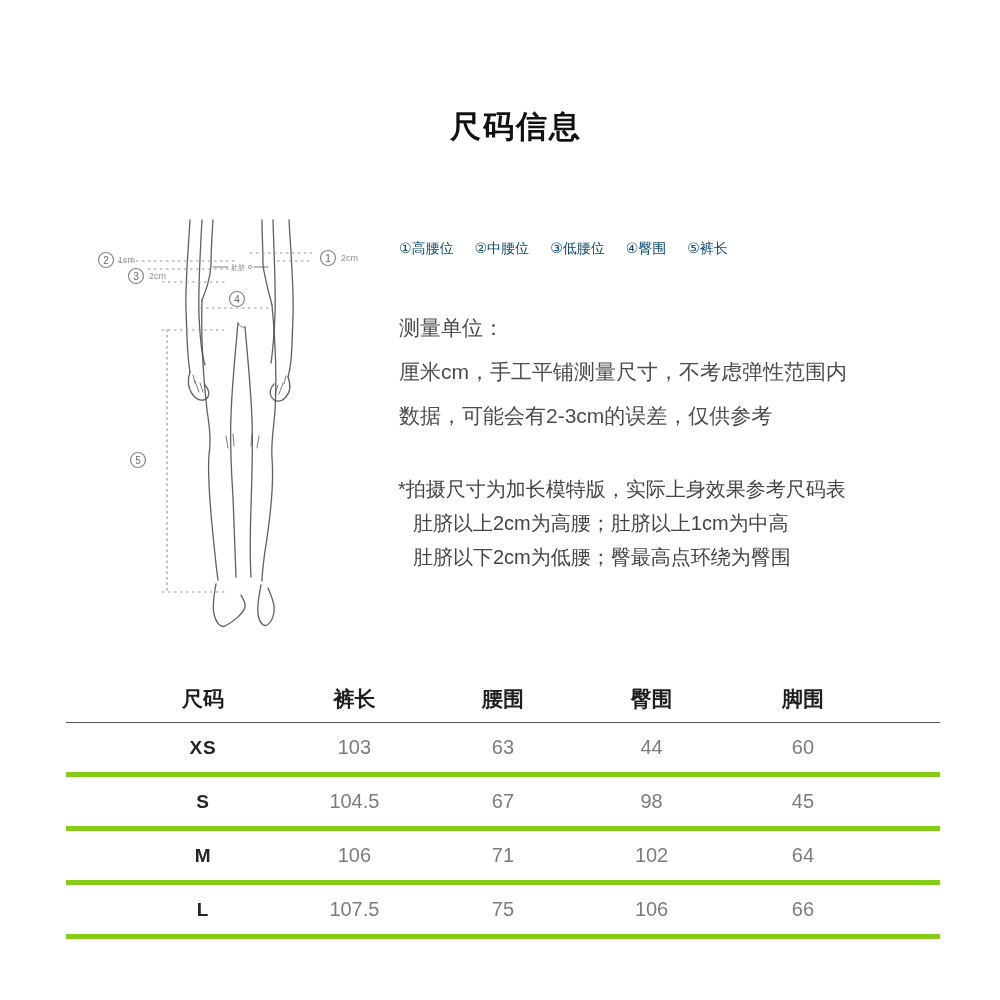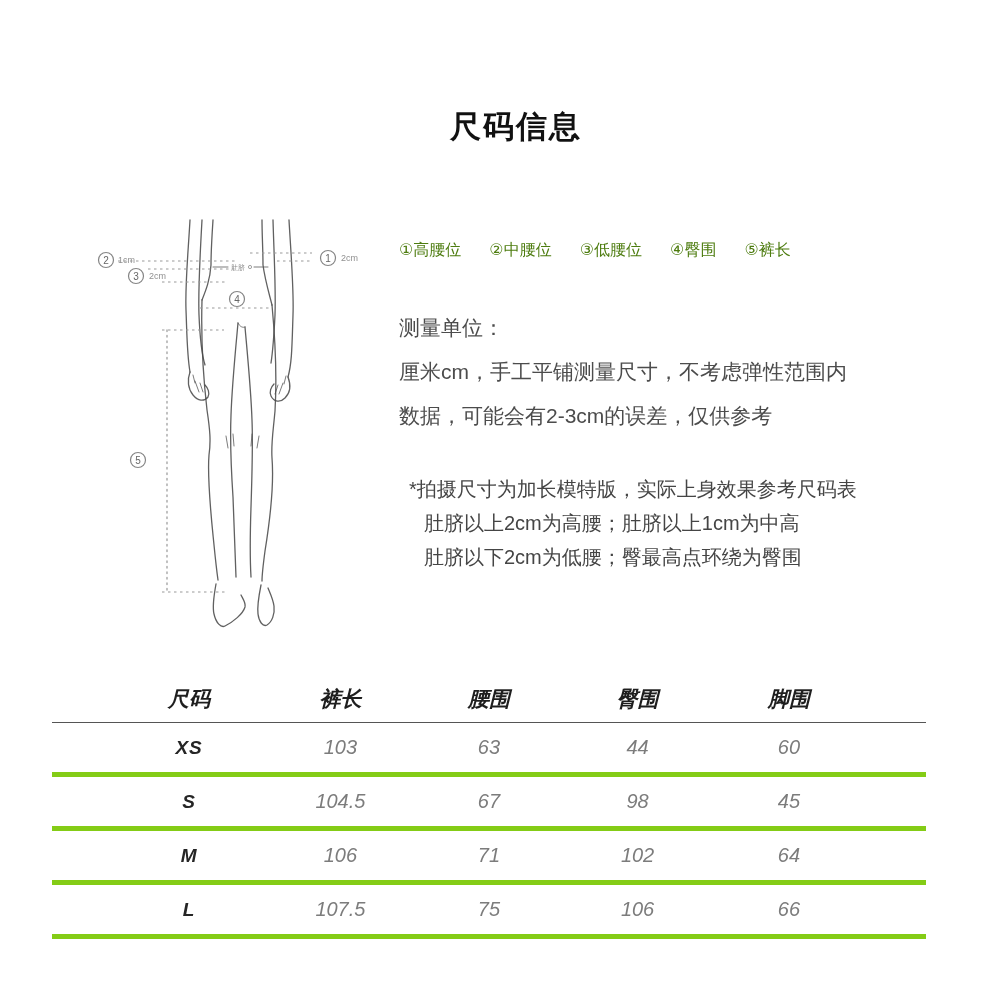--- a/index.html
+++ b/index.html
@@ -7,33 +7,33 @@
     width:1000px;height:1000px;position:relative;background:#ffffff;
     font-family:"Liberation Sans","DejaVu Sans",sans-serif;
     overflow:hidden;
   }
   .page-title{
     position:absolute;top:90px;left:0;width:1000px;text-align:center;
     font-size:31px;font-weight:700;color:#111;letter-spacing:2px;margin:16px;
   }
   .figure-wrap{position:absolute;left:95px;top:215px;width:270px;height:440px;}
   .legend-row{
-    position:absolute;left:399px;top:240px;width:560px;display:flex;gap:28px;
-    font-size:16px;color:#4d7c0f;white-space:nowrap;
+    position:absolute;left:399px;top:240px;width:560px;display:flex;gap:21px;
+    font-size:14px;color:#0c4a6e;white-space:nowrap;
   }
   .measure-block{
     position:absolute;left:399px;top:306px;width:540px;
     font-size:21px;color:#4c4c4c;line-height:44px;
   }
   .notes-block{
     position:absolute;left:398px;top:472px;width:540px;
-    font-size:20px;color:#454545;line-height:34px;margin-left:11px;
+    font-size:20px;color:#454545;line-height:34px;
   }
   .notes-block .indent{padding-left:15px;}
-  .table-wrap{position:absolute;left:52px;top:676px;width:874px;font-style:italic;}
+  .table-wrap{position:absolute;left:66px;top:676px;width:874px;}
   table.size-table{width:100%;border-collapse:collapse;table-layout:fixed;}
   table.size-table th{
     height:46px;font-size:21px;font-weight:700;color:#1e1e1e;
     text-align:center;vertical-align:middle;padding:0;
     border-bottom:1px solid #555;
   }
   table.size-table td{
     height:49px;font-size:20px;color:#7c7c7c;text-align:center;
     vertical-align:middle;padding:0;border-bottom:5px solid #84cc16;
   }

